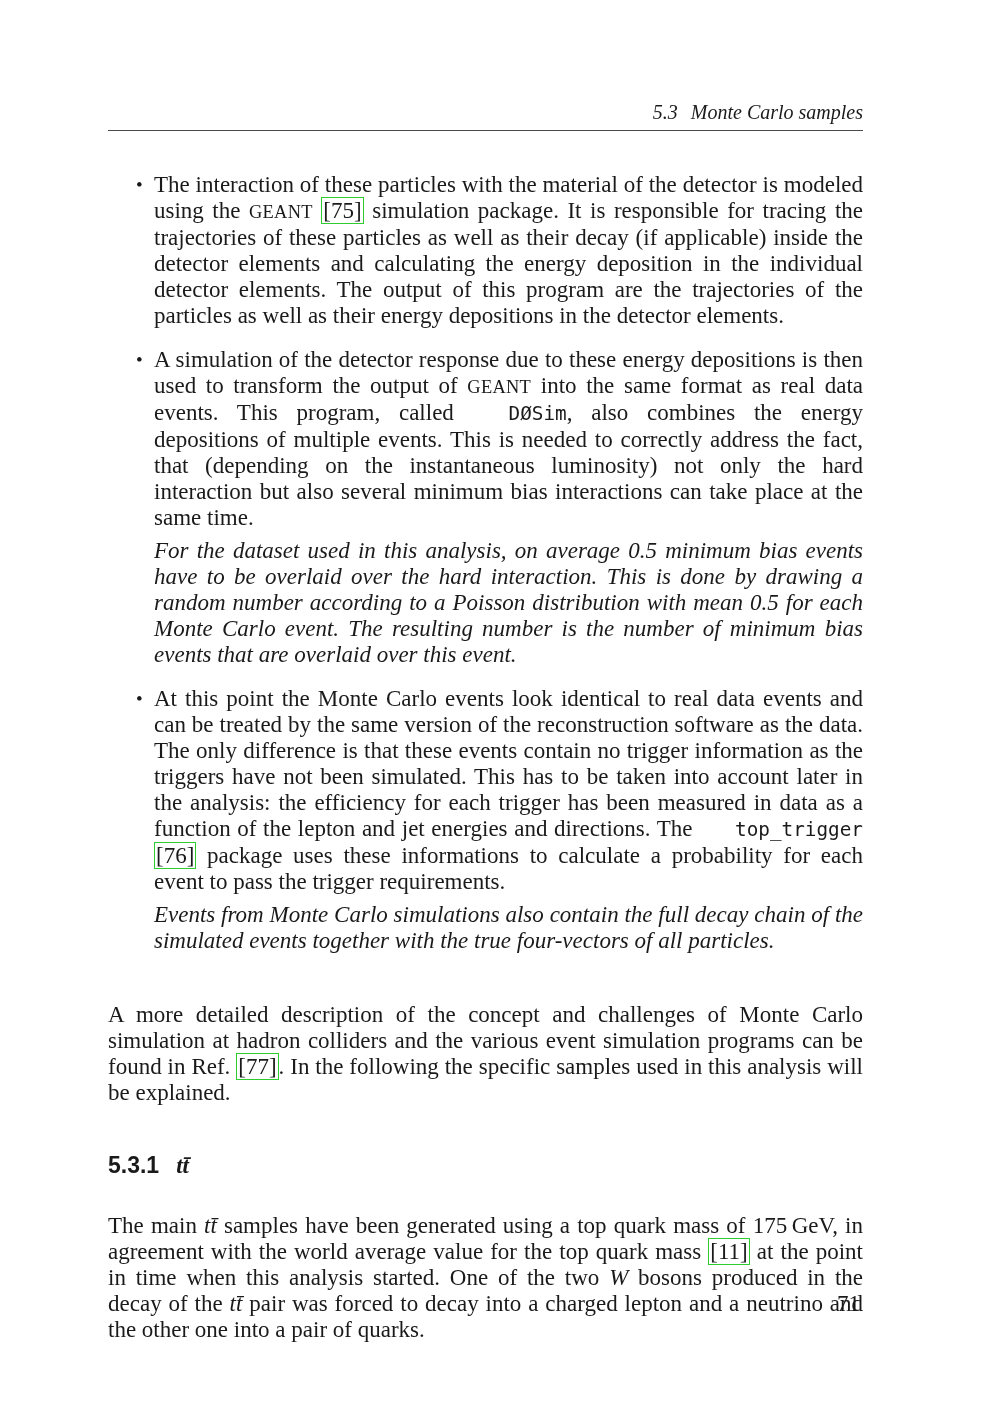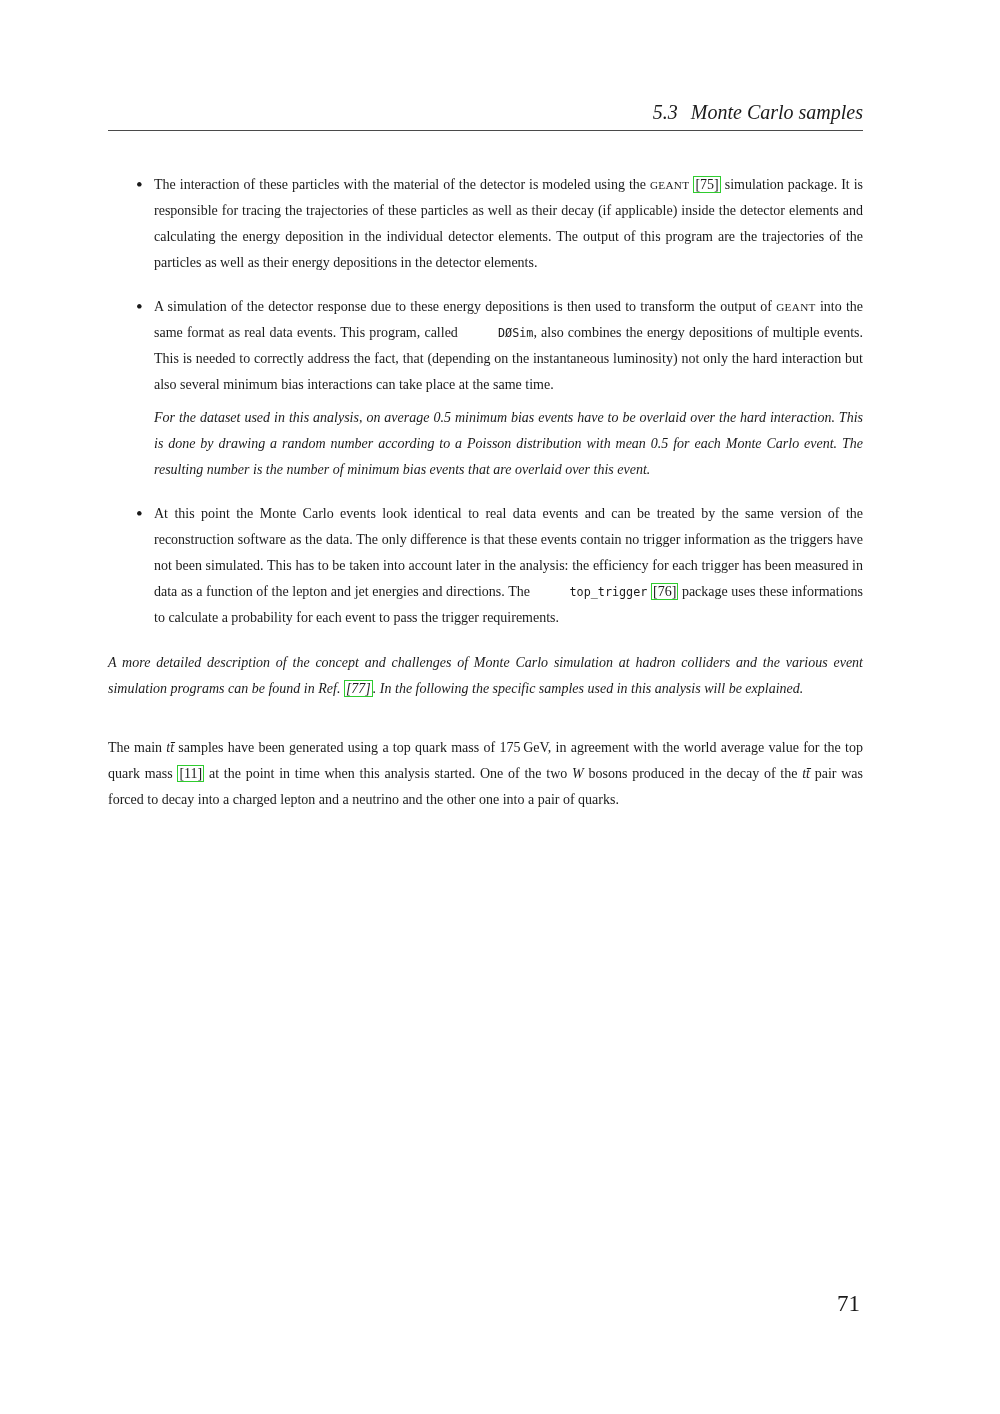--- a/index.html
+++ b/index.html
@@ -36,21 +36,21 @@
   .running-head .sec-num { margin-right: 13px; }
   .head-rule {
     border: none;
     border-top: 1.6px solid var(--rule-color);
     margin: 6px 0 0 0;
     width: 100%;
   }
   
   p.body-par {
     margin: 0;
-    font-size: 14px;
+    font-size: 23px;
     line-height: 26px;
     text-align: justify;
     hyphens: auto;
   }
   ul.bullets {
     list-style: none;
     margin: 41px 0 0 0;
     padding: 0;
   }
   ul.bullets li {
@@ -60,21 +60,21 @@
   }
   ul.bullets li:first-child { margin-top: 0; }
   .marker {
     position: absolute;
     left: 28px;
     top: 0;
     font-size: 19px;
     line-height: 26px;
   }
   ul.bullets li p + p { margin-top: 7px; font-style: italic; }
-  p.closing-par { margin-top: 19px; font-style: italic; }
+  p.closing-par { margin-top: 48px; }
   
   h2.subsection {
     margin: 45px 0 0 0;
     padding: 0;
     font-size: 23px;
     line-height: 28px;
     font-weight: bold;
   }
   h2.subsection .h-num {
     font-family: "Liberation Sans", sans-serif;
@@ -123,25 +123,29 @@
           <p class="body-par"><span>The interaction of these particles with the material of the detector is modeled using the </span><span class="seg-sc">GEANT</span><span> </span><span class="seg-cite">[75]</span><span> simulation package. It is responsible for tracing the trajectories of these particles as well as their decay (if applicable) inside the detector elements and calculating the energy deposition in the individual detector elements. The output of this program are the trajectories of the particles as well as their energy depositions in the detector elements.</span></p>
         </li>
         <li>
           <span class="marker">•</span>
           <p class="body-par"><span>A simulation of the detector response due to these energy depositions is then used to transform the output of </span><span class="seg-sc">GEANT</span><span> into the same format as real data events. This program, called </span><span class="seg-mono">DØSim</span><span>, also combines the energy depositions of multiple events. This is needed to correctly address the fact, that (depending on the instantaneous luminosity) not only the hard interaction but also several minimum bias interactions can take place at the same time.</span></p>
           <p class="body-par"><span>For the dataset used in this analysis, on average 0.5 minimum bias events have to be overlaid over the hard interaction. This is done by drawing a random number according to a Poisson distribution with mean 0.5 for each Monte Carlo event. The resulting number is the number of minimum bias events that are overlaid over this event.</span></p>
         </li>
         <li>
           <span class="marker">•</span>
           <p class="body-par"><span>At this point the Monte Carlo events look identical to real data events and can be treated by the same version of the reconstruction software as the data. The only difference is that these events contain no trigger information as the triggers have not been simulated. This has to be taken into account later in the analysis: the efficiency for each trigger has been measured in data as a function of the lepton and jet energies and directions. The </span><span class="seg-mono">top_trigger</span><span> </span><span class="seg-cite">[76]</span><span> package uses these informations to calculate a probability for each event to pass the trigger requirements.</span></p>
+          <p class="body-par"><span>Events from Monte Carlo simulations also contain the full decay chain of the simulated events together with the true four-vectors of all particles.</span></p>
         </li>
       </ul>
 
       <p class="body-par closing-par"><span>A more detailed description of the concept and challenges of Monte Carlo simulation at hadron colliders and the various event simulation programs can be found in Ref. </span><span class="seg-cite">[77]</span><span>. In the following the specific samples used in this analysis will be explained.</span></p>
 
+      <h2 class="subsection">
+        <span class="h-num">5.3.1</span><span class="h-title">tt̄</span>
+      </h2>
 
       <p class="body-par sub-par"><span>The main </span><span class="seg-it">tt̄</span><span> samples have been generated using a top quark mass of 175 GeV, in agreement with the world average value for the top quark mass </span><span class="seg-cite">[11]</span><span> at the point in time when this analysis started. One of the two </span><span class="seg-it">W</span><span> bosons produced in the decay of the </span><span class="seg-it">tt̄</span><span> pair was forced to decay into a charged lepton and a neutrino and the other one into a pair of quarks.</span></p>
     </main>
   </div>
 
   <footer>
     <span class="page-number">71</span>
   </footer>
 </div>
 

